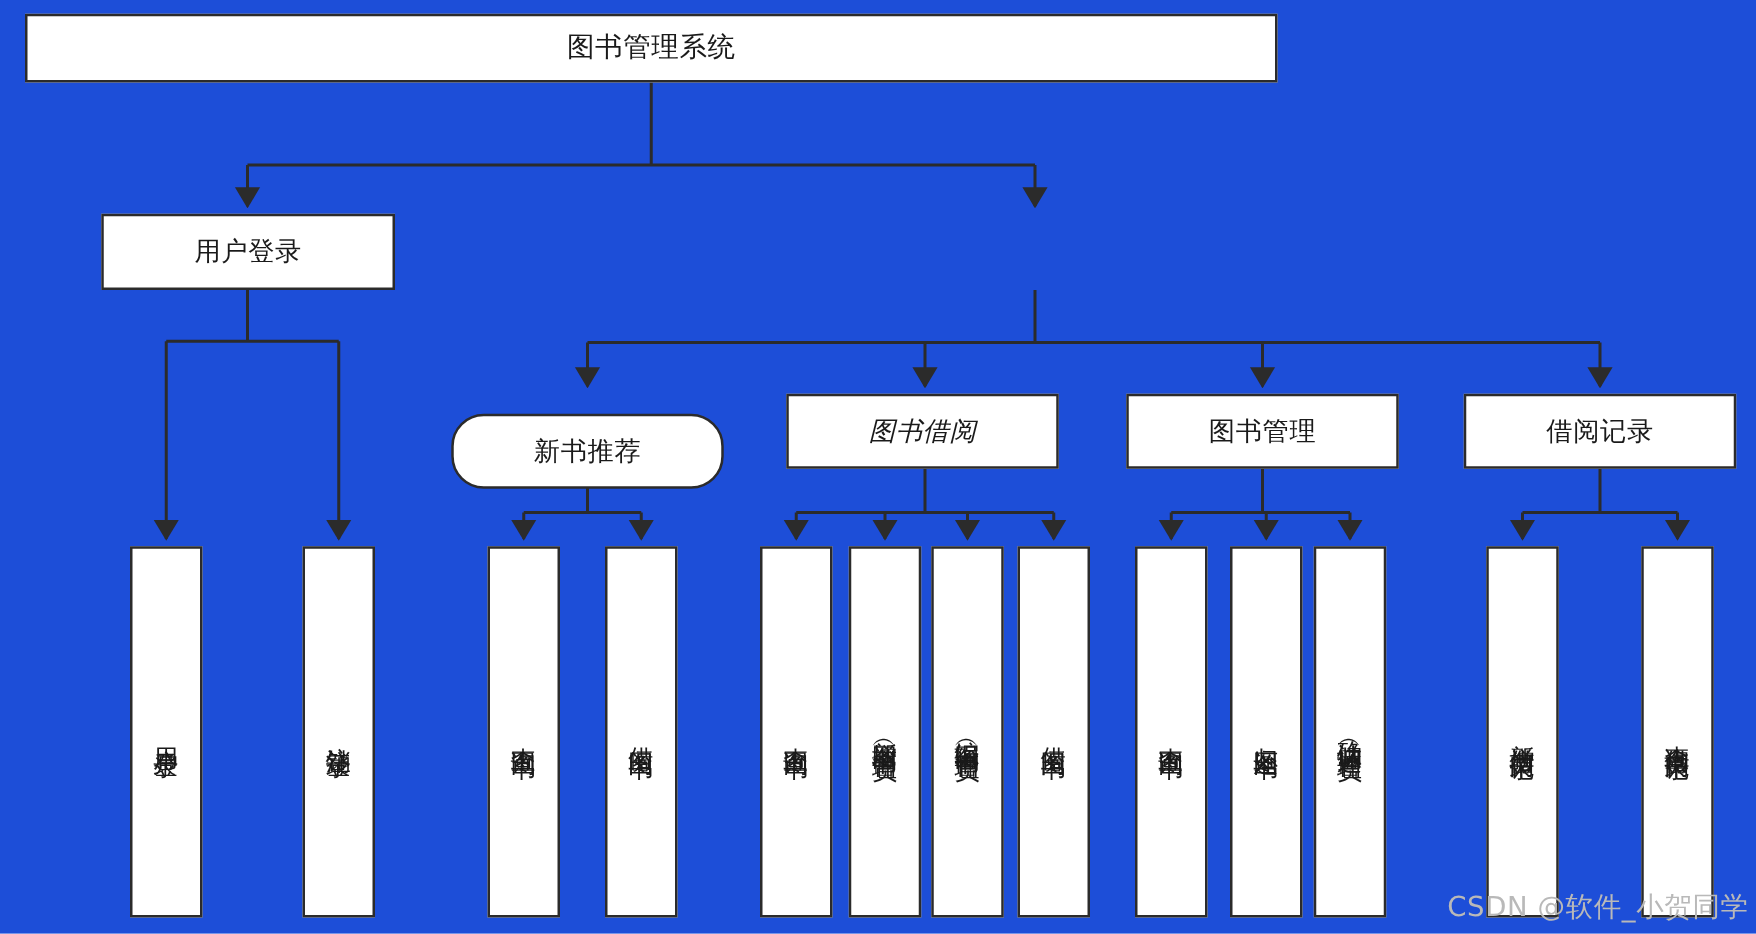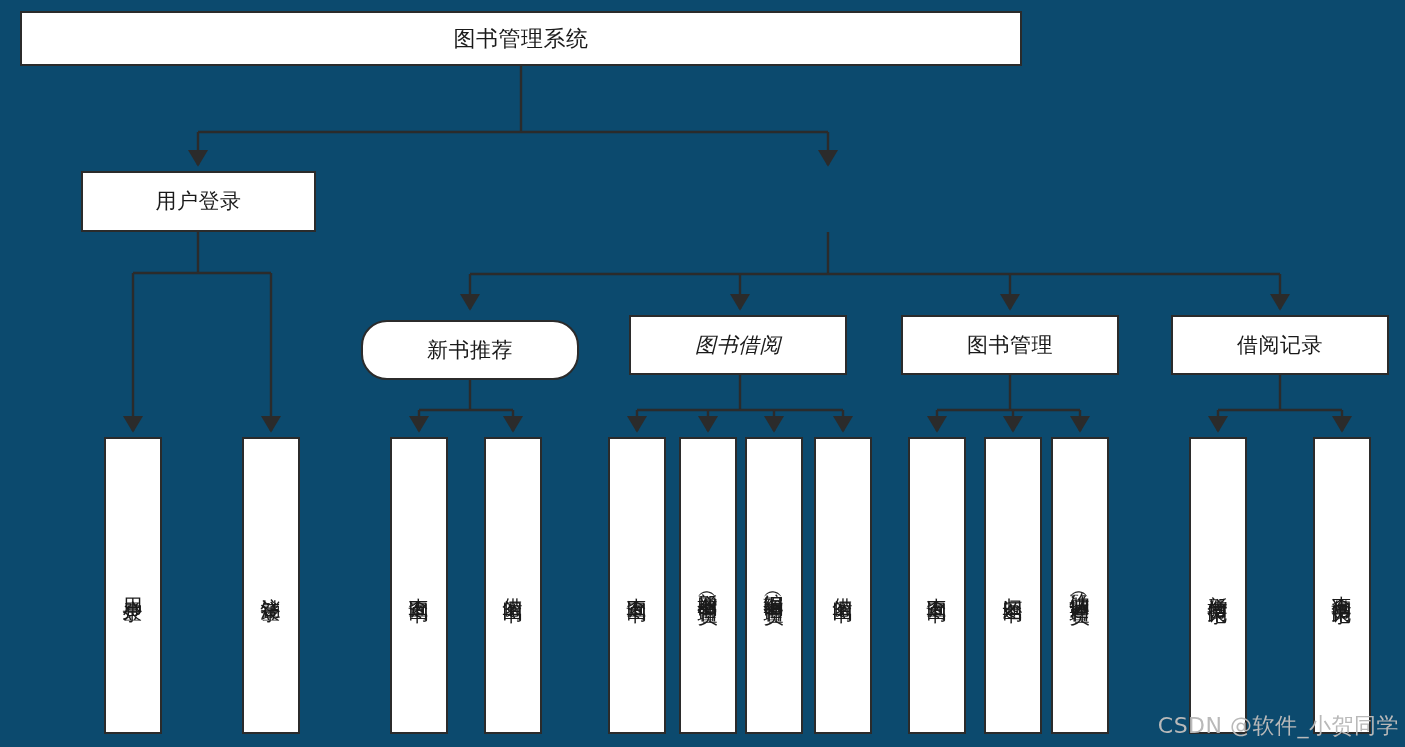--- a/index.html
+++ b/index.html
@@ -7,21 +7,21 @@
     padding: 0;
     background: #ffffff;
   }
   body {
     font-family: "DejaVu Sans", "Liberation Sans", sans-serif;
   }
   #canvas {
     position: relative;
     width: 1405px;
     height: 747px;
-    background: #0c4a6e;
+    background: #1d4ed8;
     overflow: hidden;
   }
   #diagram-svg {
     position: absolute;
     left: 0;
     top: 0;
     width: 1405px;
     height: 747px;
   }
   .node-box {
@@ -121,21 +121,21 @@
   </svg>
 
   <div class="node-box root" style="left:20px; top:11px; width:1002px; height:55px;">
     <span class="node-label">图书管理系统</span>
   </div>
 
   <div class="node-box" style="left:81px; top:171px; width:235px; height:61px;">
     <span class="node-label">用户登录</span>
   </div>
 
-  <div class="node-box" style="left:361px; top:320px; width:218px; height:60px;border-radius:26px;">
+  <div class="node-box" style="left:361px; top:331px; width:218px; height:60px;border-radius:26px;">
     <span class="node-label">新书推荐</span>
   </div>
   <div class="node-box" style="left:629px; top:315px; width:218px; height:60px;font-style:italic;">
     <span class="node-label">图书借阅</span>
   </div>
   <div class="node-box" style="left:901px; top:315px; width:218px; height:60px;">
     <span class="node-label">图书管理</span>
   </div>
   <div class="node-box" style="left:1171px; top:315px; width:218px; height:60px;">
     <span class="node-label">借阅记录</span>

